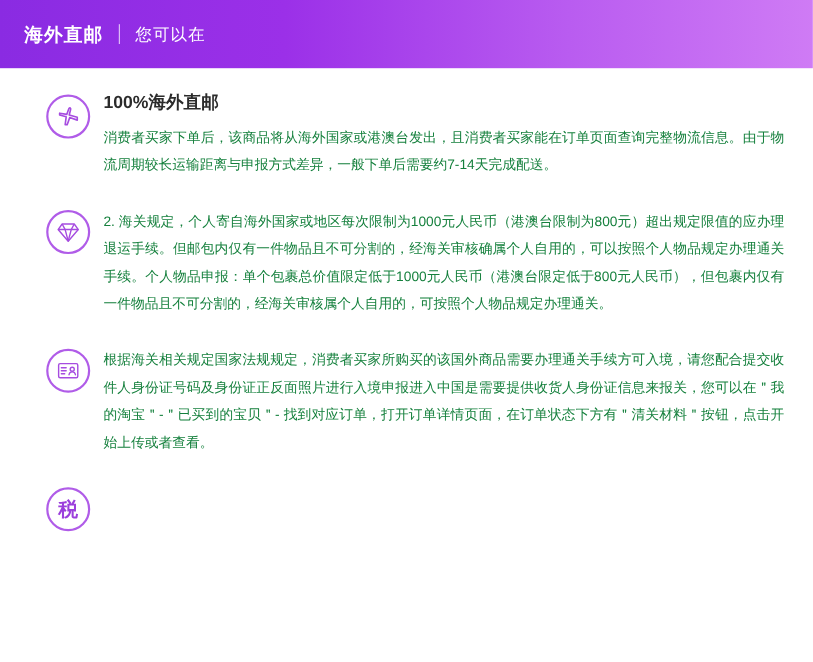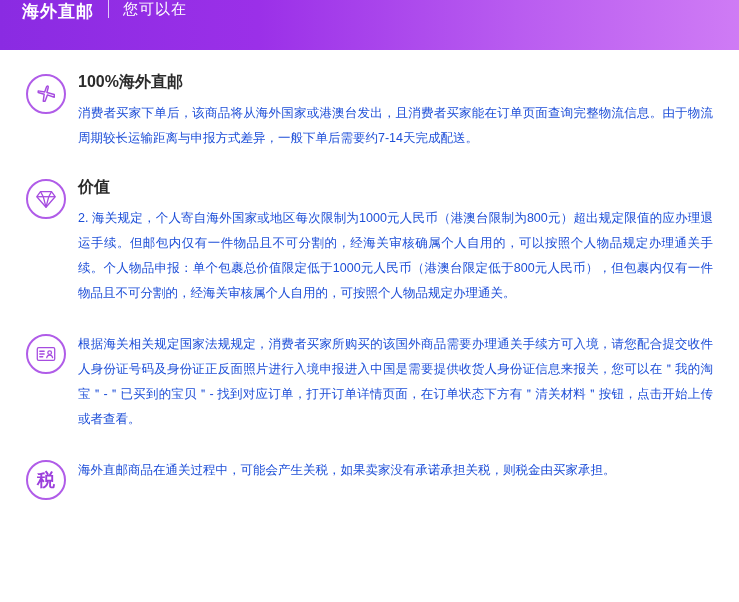--- a/index.html
+++ b/index.html
@@ -11,24 +11,24 @@
     overflow: hidden;
   }
   #page {
     position: relative;
     width: 739px;
     height: 602px;
     background: #ffffff;
   }
   
   .header {
-    height: 50px;
+    height: 62px;
     background: linear-gradient(to right, #8a2be2 0%, #9b30e8 35%, #b95cf0 70%, #cf7bf5 100%);
     display: flex;
-    align-items: flex-start;
+    align-items: center;
     padding-left: 22px;
   }
   .header-title {
     color: #ffffff;
     font-size: 17px;
     font-weight: bold;
     letter-spacing: 1px;
   }
   .header-divider {
     width: 1px;
@@ -37,20 +37,21 @@
     margin: 0 14px;
   }
   .header-sub {
     color: #ffffff;
     font-size: 15px;
     letter-spacing: 1px;
   }
   
   .content {
     padding: 22px 26px 0 26px;
+    margin-left: 16px;
   }
   .section {
     display: flex;
     align-items: flex-start;
     margin-bottom: 26px;
   }
   .icon-wrap {
     width: 52px;
     min-width: 52px;
     padding-top: 2px;
@@ -77,21 +78,21 @@
   }
   .sec-title {
     font-size: 16px;
     font-weight: bold;
     color: #2b2b2b;
     margin: 0 0 10px 0;
     line-height: 1.2;
   }
   .sec-text {
     font-size: 12.5px;
-    color: #1d4ed8;
+    color: #15803d;
     line-height: 2.0;
     margin: 0;
     text-align: justify;
   }
 </style>
 </head>
 <body>
 
 <div id="page">
 
@@ -122,21 +123,20 @@
         <div class="icon-circle">
           <svg width="22" height="22" viewBox="0 0 24 24" fill="none" stroke="#a64ce0" stroke-width="1.4" stroke-linejoin="round">
             <path d="M6 4 H18 L22 9.5 L12 21 L2 9.5 Z"></path>
             <path d="M2 9.5 H22"></path>
             <path d="M6 4 L9 9.5 L12 21"></path>
             <path d="M18 4 L15 9.5 L12 21"></path>
           </svg>
         </div>
       </div>
       <div class="sec-body">
-        <h3 class="sec-title">价值</h3>
         <p class="sec-text">2. 海关规定，个人寄自海外国家或地区每次限制为1000元人民币（港澳台限制为800元）超出规定限值的应办理退运手续。但邮包内仅有一件物品且不可分割的，经海关审核确属个人自用的，可以按照个人物品规定办理通关手续。个人物品申报：单个包裹总价值限定低于1000元人民币（港澳台限定低于800元人民币），但包裹内仅有一件物品且不可分割的，经海关审核属个人自用的，可按照个人物品规定办理通关。</p>
       </div>
     </div>
 
     <div class="section">
       <div class="icon-wrap">
         <div class="icon-circle">
           <svg width="22" height="22" viewBox="0 0 24 24" fill="none" stroke="#a64ce0" stroke-width="1.4" stroke-linejoin="round" stroke-linecap="round">
             <rect x="2.5" y="5" width="19" height="14" rx="1.5"></rect>
             <circle cx="16" cy="10.5" r="2"></circle>
@@ -150,18 +150,17 @@
       <div class="sec-body">
         <p class="sec-text">根据海关相关规定国家法规规定，消费者买家所购买的该国外商品需要办理通关手续方可入境，请您配合提交收件人身份证号码及身份证正反面照片进行入境申报进入中国是需要提供收货人身份证信息来报关，您可以在＂我的淘宝＂-＂已买到的宝贝＂- 找到对应订单，打开订单详情页面，在订单状态下方有＂清关材料＂按钮，点击开始上传或者查看。</p>
       </div>
     </div>
 
     <div class="section">
       <div class="icon-wrap">
         <div class="icon-circle tax">税</div>
       </div>
       <div class="sec-body">
-        <p class="sec-text">海外直邮商品在通关过程中，可能会产生关税，如果卖家没有承诺承担关税，则税金由买家承担。</p>
       </div>
     </div>
 
   </div>
 </div>
 
 </body></html>

